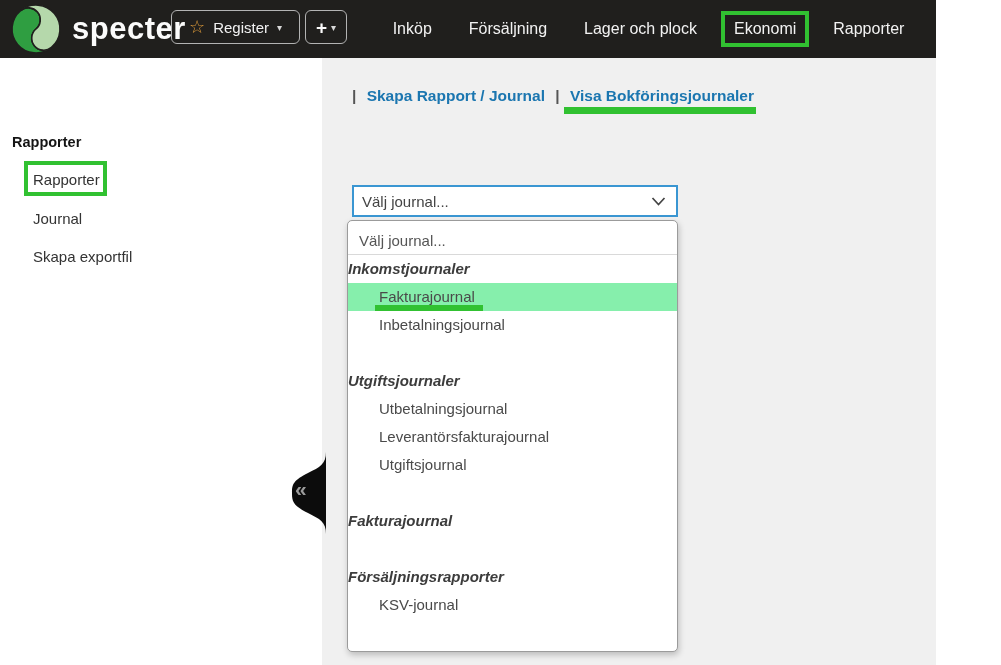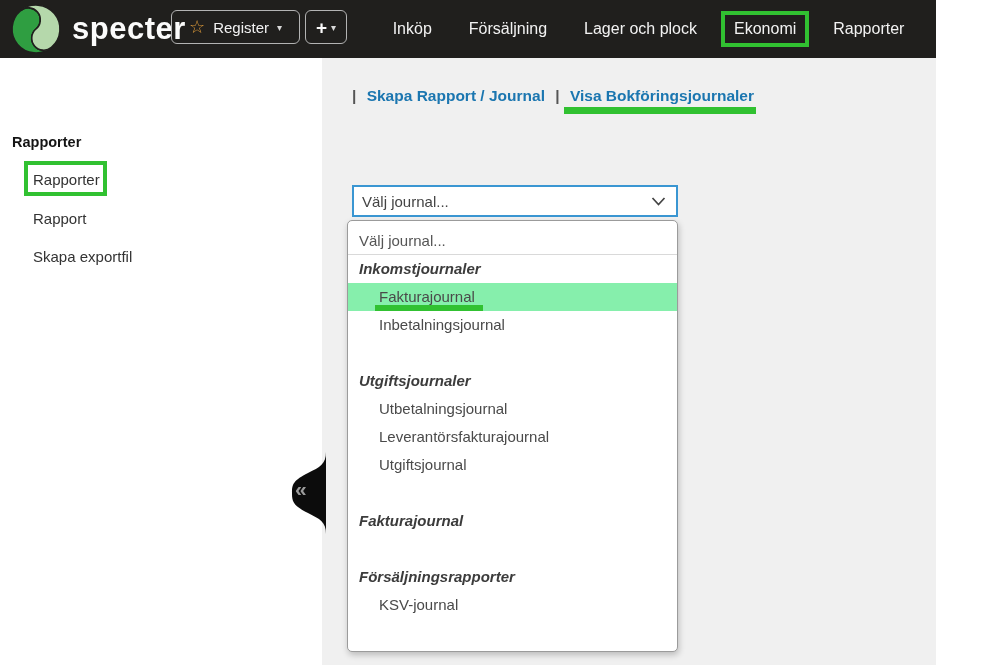--- a/index.html
+++ b/index.html
@@ -45,21 +45,21 @@
   .journal-select{position:absolute;left:352px;top:185px;width:326px;height:32px;box-sizing:border-box;
                   background:#fff;border:2px solid #3a96d2;display:flex;align-items:center;cursor:pointer;}
   .js-value{flex:1;padding-left:8px;font-size:15px;color:#444;}
   .js-chevron{margin-right:10px;display:flex;align-items:center;}
 
   .dropdown{position:absolute;left:347px;top:220px;width:331px;height:432px;box-sizing:border-box;
             background:#fff;border:1px solid #9b9b9b;border-radius:5px;
             box-shadow:1px 3px 6px rgba(0,0,0,.22);padding-top:6px;z-index:5;font-size:15px;}
   .dd-row{height:28px;line-height:28px;box-sizing:border-box;position:relative;white-space:nowrap;overflow:hidden;}
   .dd-ph{padding-left:11px;color:#555;border-bottom:1px solid #d9d9d9;cursor:pointer;}
-  .dd-grp{padding-left:11px;color:#3c3c3c;font-weight:bold;font-style:italic;}
+  .dd-grp{color:#3c3c3c;font-weight:bold;font-style:italic;}
   .dd-opt{padding-left:31px;color:#4a4a4a;cursor:pointer;}
   .dd-sel{background:#86efac;}
   .dd-underline{position:absolute;left:27px;top:22px;width:108px;height:7px;background:#31c131;z-index:2;pointer-events:none;}
   .dd-spacer{height:28px;}
 
   
   .collapse-tab{position:absolute;left:286px;top:452px;width:40px;height:82px;cursor:pointer;z-index:3;}
   .collapse-glyph{position:absolute;left:9px;top:26px;font-size:21px;font-weight:bold;color:#9c9c9c;line-height:1;}
 </style>
 </head>
@@ -109,21 +109,21 @@
       <div class="nav-item">
         <span>Register</span>
       </div>
     </nav>
   </header>
 
   <aside class="sidebar">
     <div class="sb-heading">Rapporter</div>
     <div class="sb-ann"></div>
     <div class="sb-item sb-item-1">Rapporter</div>
-    <div class="sb-item sb-item-2">Rapport</div>
+    <div class="sb-item sb-item-2">Journal</div>
     <div class="sb-item sb-item-3">Skapa exportfil</div>
   </aside>
 
   <main class="main"></main>
 
   <div class="breadcrumb">
     <span class="bc-pipe">|</span>
     <span class="bc-link">Skapa Rapport / Journal</span>
     <span class="bc-pipe">|</span>
     <span class="bc-link">

